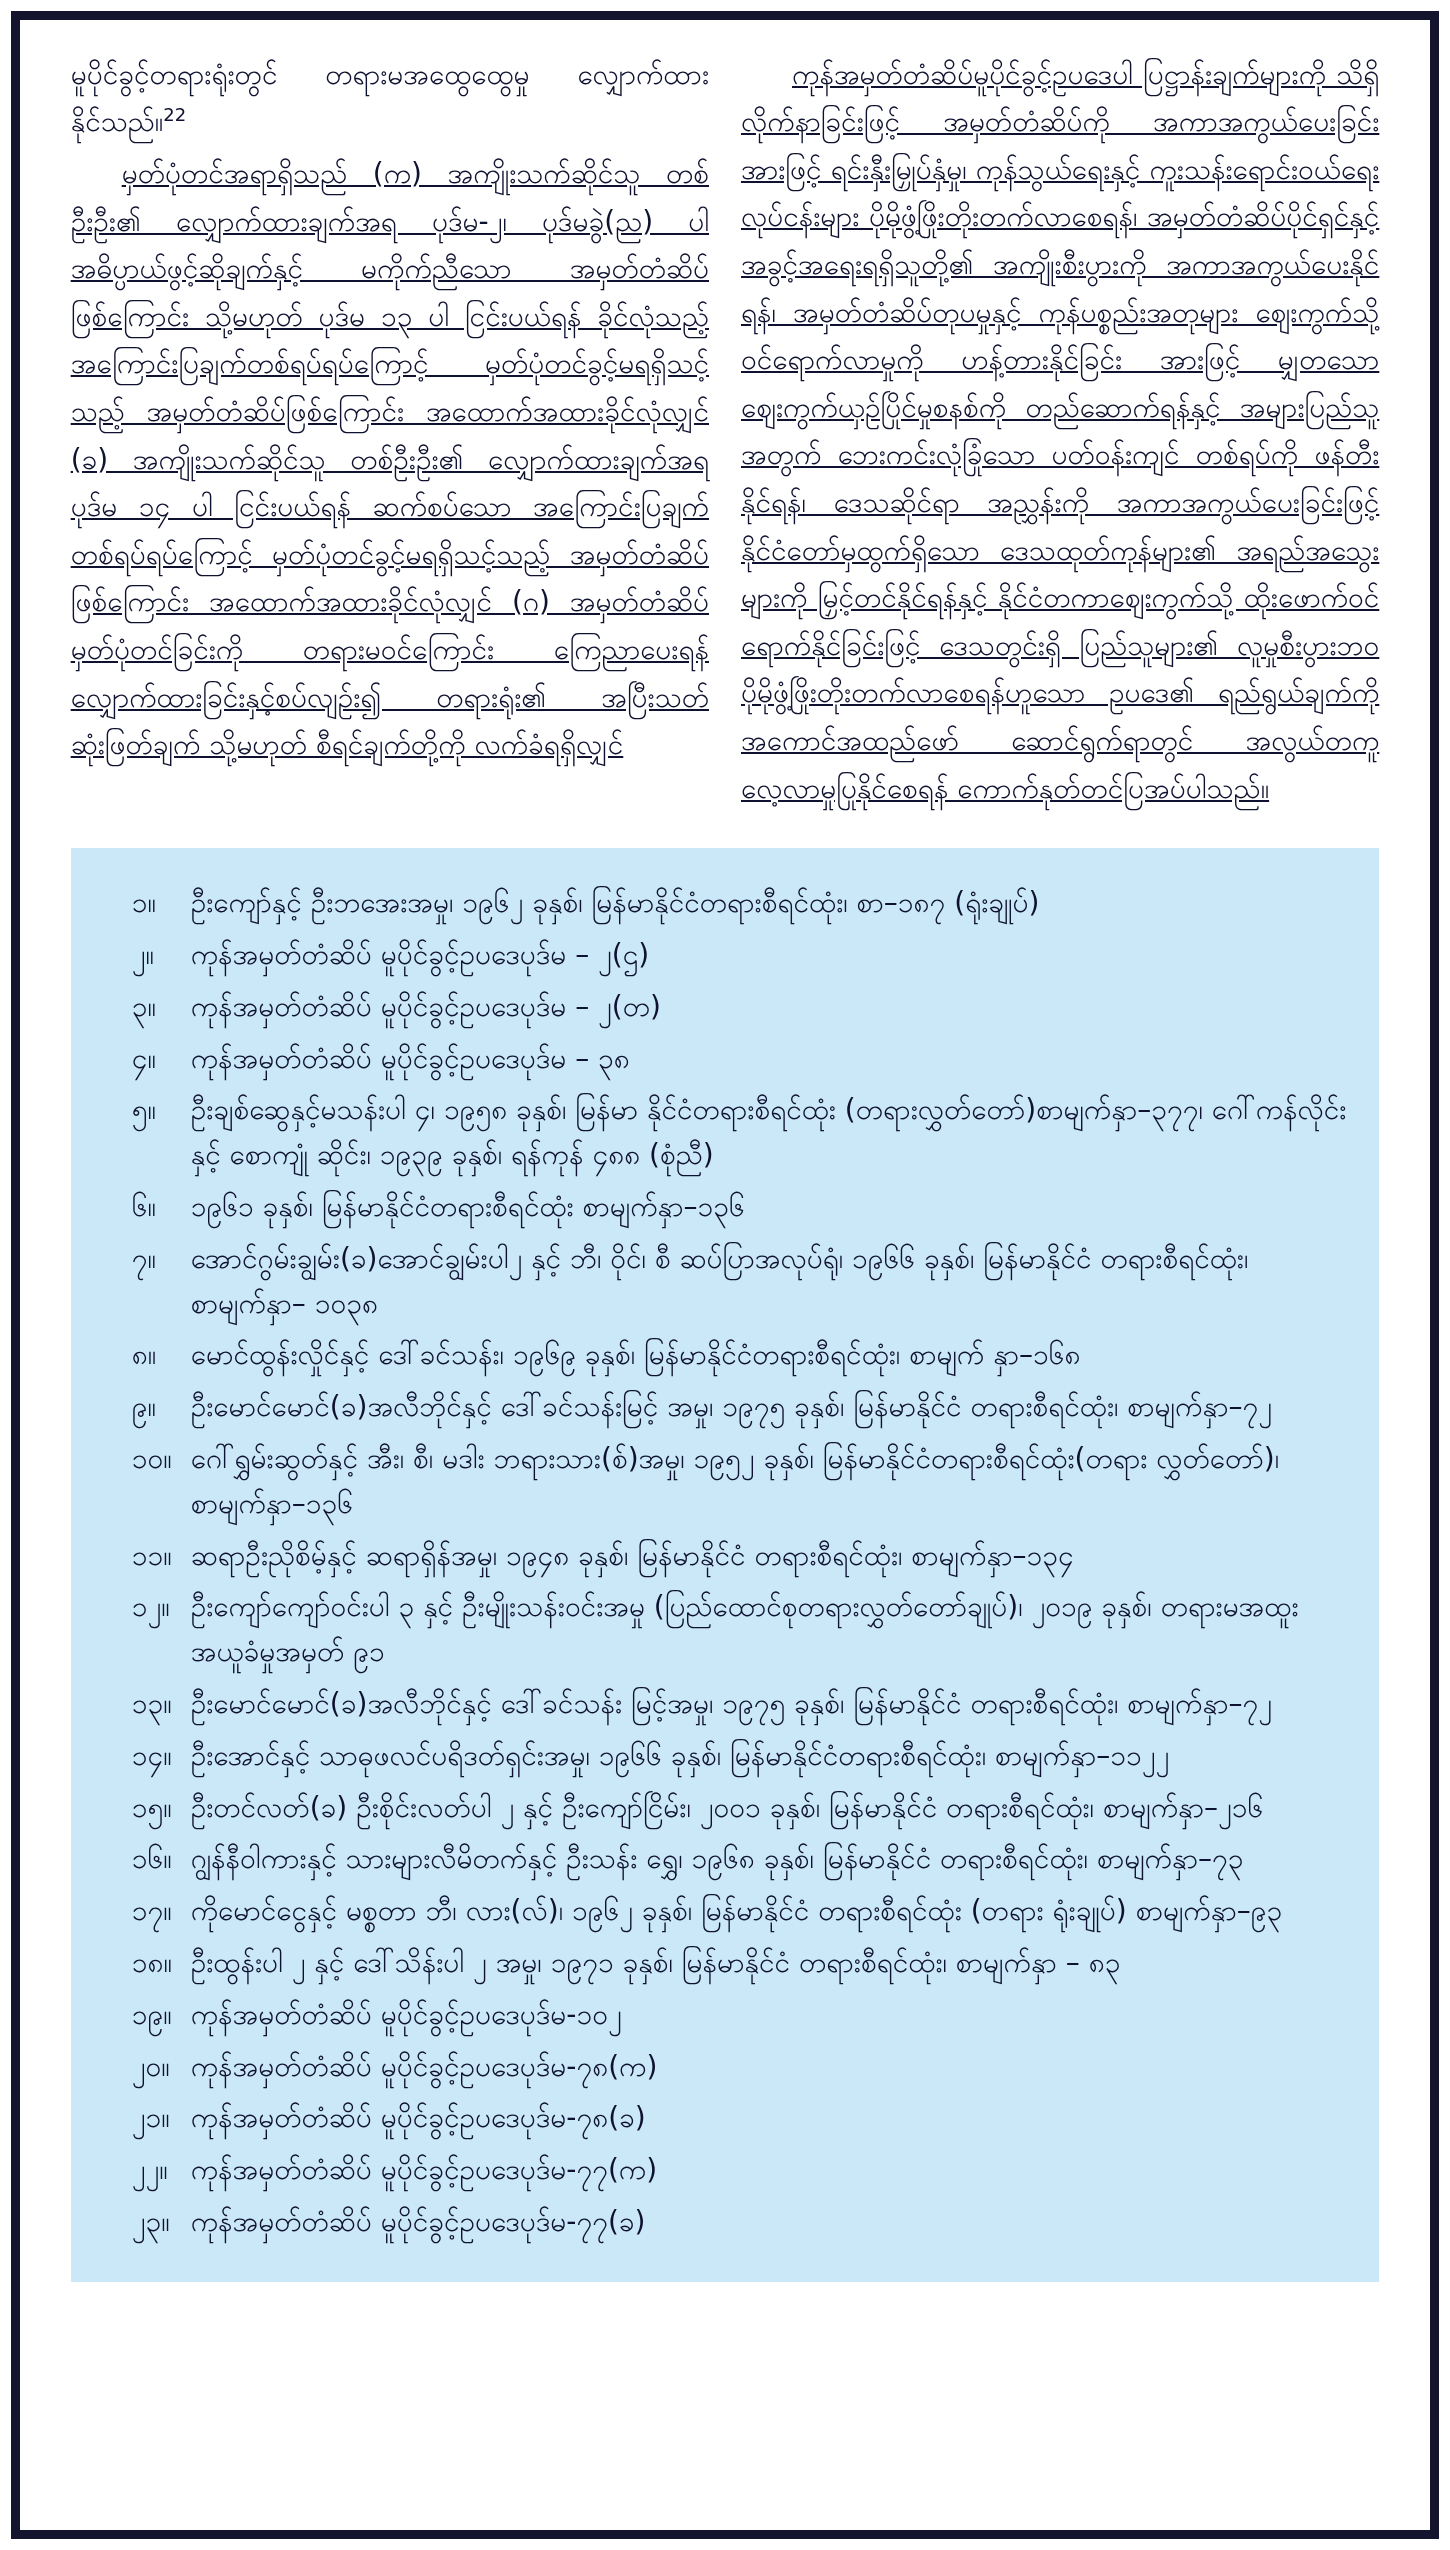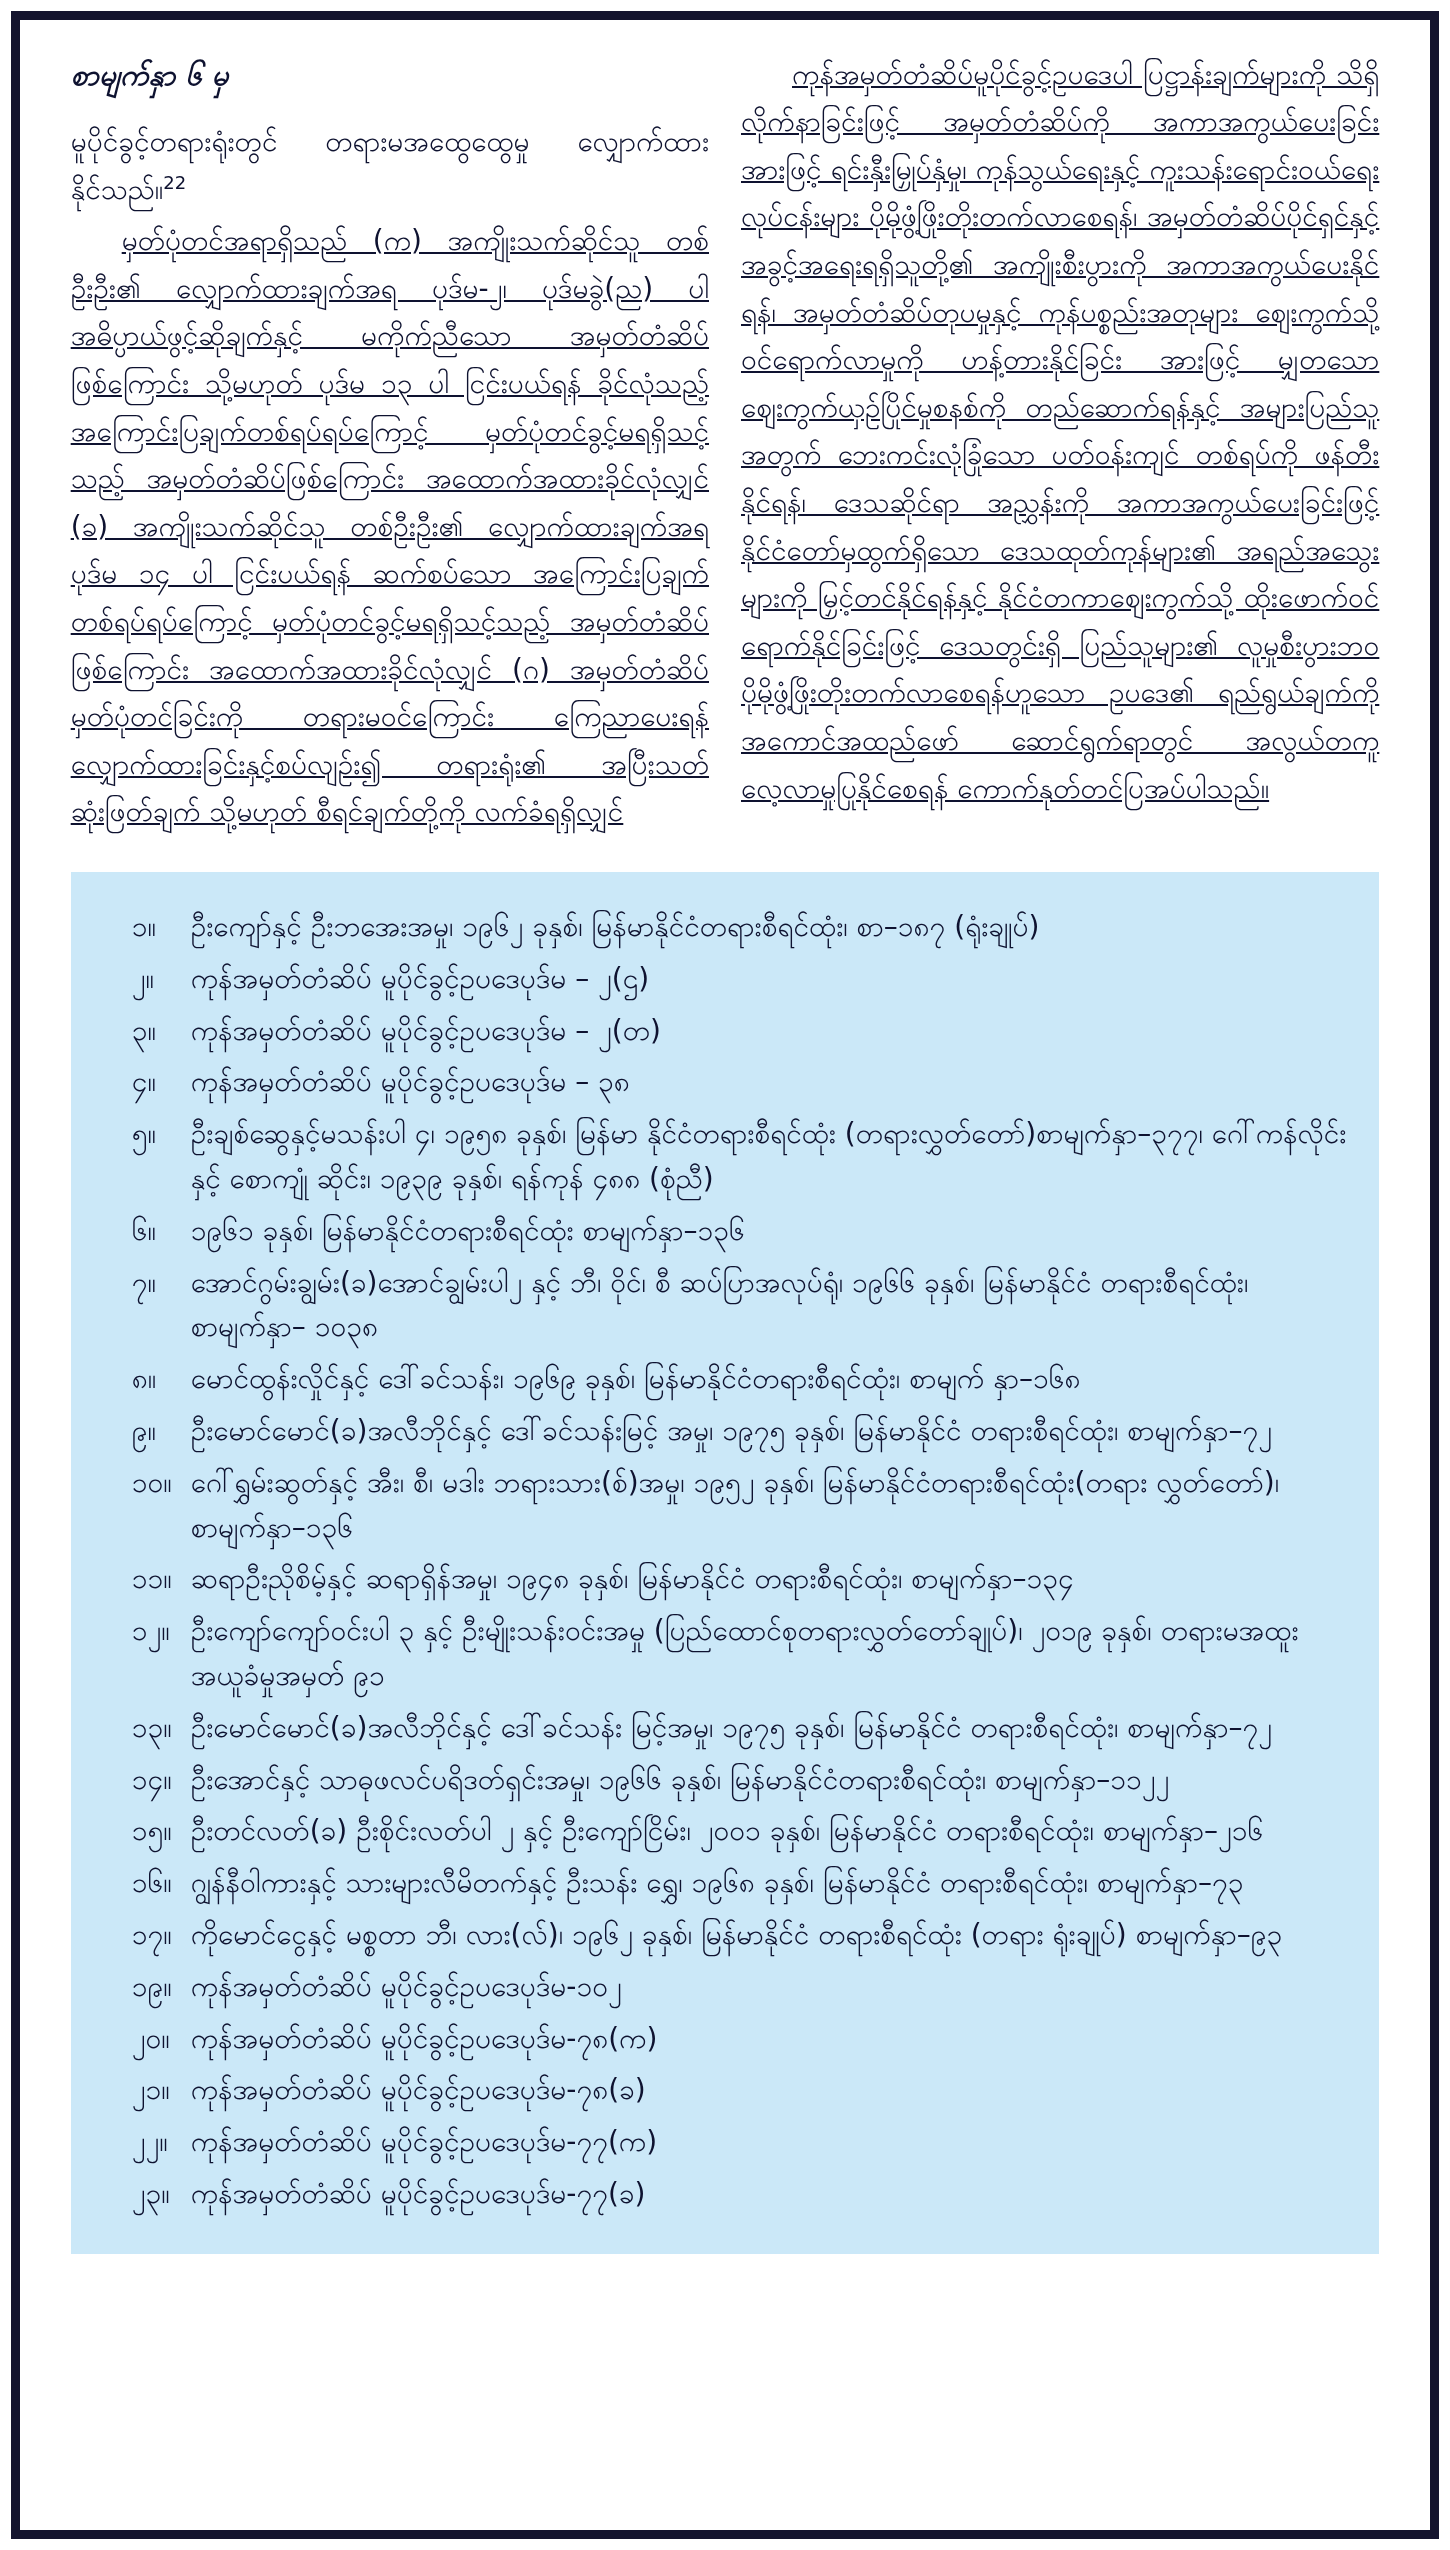--- a/index.html
+++ b/index.html
@@ -85,21 +85,20 @@
 </style>
 </head>
 <body>
 
 <div class="page">
   <div class="frame">
     <div class="content">
 
       <div class="columns">
         <div class="col">
-          <h1 class="title">စာမျက်နှာ ၆ မှ</h1>
           <p class="para"><span>မူပိုင်ခွင့်တရားရုံးတွင် တရားမအထွေထွေမှု လျှောက်ထားနိုင်သည်။</span><sup>22</sup></p>
           <p class="para indent"><span>မှတ်ပုံတင်အရာရှိသည် (က) အကျိုးသက်ဆိုင်သူ တစ်ဦးဦး၏ လျှောက်ထားချက်အရ ပုဒ်မ-၂၊ ပုဒ်မခွဲ(ည) ပါ အဓိပ္ပာယ်ဖွင့်ဆိုချက်နှင့် မကိုက်ညီသော အမှတ်တံဆိပ်ဖြစ်ကြောင်း သို့မဟုတ် ပုဒ်မ ၁၃ ပါ ငြင်းပယ်ရန် ခိုင်လုံသည့် အကြောင်းပြချက်တစ်ရပ်ရပ်ကြောင့် မှတ်ပုံတင်ခွင့်မရရှိသင့်သည့် အမှတ်တံဆိပ်ဖြစ်ကြောင်း အထောက်အထားခိုင်လုံလျှင် (ခ) အကျိုးသက်ဆိုင်သူ တစ်ဦးဦး၏ လျှောက်ထားချက်အရ ပုဒ်မ ၁၄ ပါ ငြင်းပယ်ရန် ဆက်စပ်သော အကြောင်းပြချက်တစ်ရပ်ရပ်ကြောင့် မှတ်ပုံတင်ခွင့်မရရှိသင့်သည့် အမှတ်တံဆိပ်ဖြစ်ကြောင်း အထောက်အထားခိုင်လုံလျှင် (ဂ) အမှတ်တံဆိပ်မှတ်ပုံတင်ခြင်းကို တရားမဝင်ကြောင်း ကြေညာပေးရန် လျှောက်ထားခြင်းနှင့်စပ်လျဉ်း၍ တရားရုံး၏ အပြီးသတ် ဆုံးဖြတ်ချက် သို့မဟုတ် စီရင်ချက်တို့ကို လက်ခံရရှိလျှင်</span></p>
         </div>
         <div class="col">
           <p class="para indent"><span>ကုန်အမှတ်တံဆိပ်မူပိုင်ခွင့်ဥပဒေပါ ပြဋ္ဌာန်းချက်များကို သိရှိလိုက်နာခြင်းဖြင့် အမှတ်တံဆိပ်ကို အကာအကွယ်ပေးခြင်းအားဖြင့် ရင်းနှီးမြှုပ်နှံမှု၊ ကုန်သွယ်ရေးနှင့် ကူးသန်းရောင်းဝယ်ရေးလုပ်ငန်းများ ပိုမိုဖွံ့ဖြိုးတိုးတက်လာစေရန်၊ အမှတ်တံဆိပ်ပိုင်ရှင်နှင့် အခွင့်အရေးရရှိသူတို့၏ အကျိုးစီးပွားကို အကာအကွယ်ပေးနိုင်ရန်၊ အမှတ်တံဆိပ်တုပမှုနှင့် ကုန်ပစ္စည်းအတုများ ဈေးကွက်သို့ ဝင်ရောက်လာမှုကို ဟန့်တားနိုင်ခြင်း အားဖြင့် မျှတသော ဈေးကွက်ယှဉ်ပြိုင်မှုစနစ်ကို တည်ဆောက်ရန်နှင့် အများပြည်သူအတွက် ဘေးကင်းလုံခြုံသော ပတ်ဝန်းကျင် တစ်ရပ်ကို ဖန်တီးနိုင်ရန်၊ ဒေသဆိုင်ရာ အညွှန်းကို အကာအကွယ်ပေးခြင်းဖြင့် နိုင်ငံတော်မှထွက်ရှိသော ဒေသထုတ်ကုန်များ၏ အရည်အသွေးများကို မြှင့်တင်နိုင်ရန်နှင့် နိုင်ငံတကာဈေးကွက်သို့ ထိုးဖောက်ဝင်ရောက်နိုင်ခြင်းဖြင့် ဒေသတွင်းရှိ ပြည်သူများ၏ လူမှုစီးပွားဘဝ ပိုမိုဖွံ့ဖြိုးတိုးတက်လာစေရန်ဟူသော ဥပဒေ၏ ရည်ရွယ်ချက်ကို အကောင်အထည်ဖော် ဆောင်ရွက်ရာတွင် အလွယ်တကူ လေ့လာမှုပြုနိုင်စေရန် ကောက်နုတ်တင်ပြအပ်ပါသည်။</span></p>
         </div>
       </div>
 
       <div class="refs">
         <div class="ref-row">
@@ -164,20 +163,24 @@
           </div>
         <div class="ref-row">
             <span class="ref-num">၁၆။</span>
             <span class="ref-text">ဂျွန်နီဝါကားနှင့် သားများလီမိတက်နှင့် ဦးသန်း ရွှေ၊ ၁၉၆၈ ခုနှစ်၊ မြန်မာနိုင်ငံ တရားစီရင်ထုံး၊ စာမျက်နှာ–၇၃</span>
           </div>
         <div class="ref-row">
             <span class="ref-num">၁၇။</span>
             <span class="ref-text">ကိုမောင်ငွေနှင့် မစ္စတာ ဘီ၊ လား(လ်)၊ ၁၉၆၂ ခုနှစ်၊ မြန်မာနိုင်ငံ တရားစီရင်ထုံး (တရား ရုံးချုပ်) စာမျက်နှာ–၉၃</span>
           </div>
         <div class="ref-row">
+            <span class="ref-num">၁၈။</span>
+            <span class="ref-text">ဦးထွန်းပါ ၂ နှင့် ဒေါ်သိန်းပါ ၂ အမှု၊ ၁၉၇၁ ခုနှစ်၊ မြန်မာနိုင်ငံ တရားစီရင်ထုံး၊ စာမျက်နှာ – ၈၃</span>
+          </div>
+        <div class="ref-row">
             <span class="ref-num">၁၉။</span>
             <span class="ref-text">ကုန်အမှတ်တံဆိပ် မူပိုင်ခွင့်ဥပဒေပုဒ်မ-၁၀၂</span>
           </div>
         <div class="ref-row">
             <span class="ref-num">၂၀။</span>
             <span class="ref-text">ကုန်အမှတ်တံဆိပ် မူပိုင်ခွင့်ဥပဒေပုဒ်မ-၇၈(က)</span>
           </div>
         <div class="ref-row">
             <span class="ref-num">၂၁။</span>
             <span class="ref-text">ကုန်အမှတ်တံဆိပ် မူပိုင်ခွင့်ဥပဒေပုဒ်မ-၇၈(ခ)</span>

